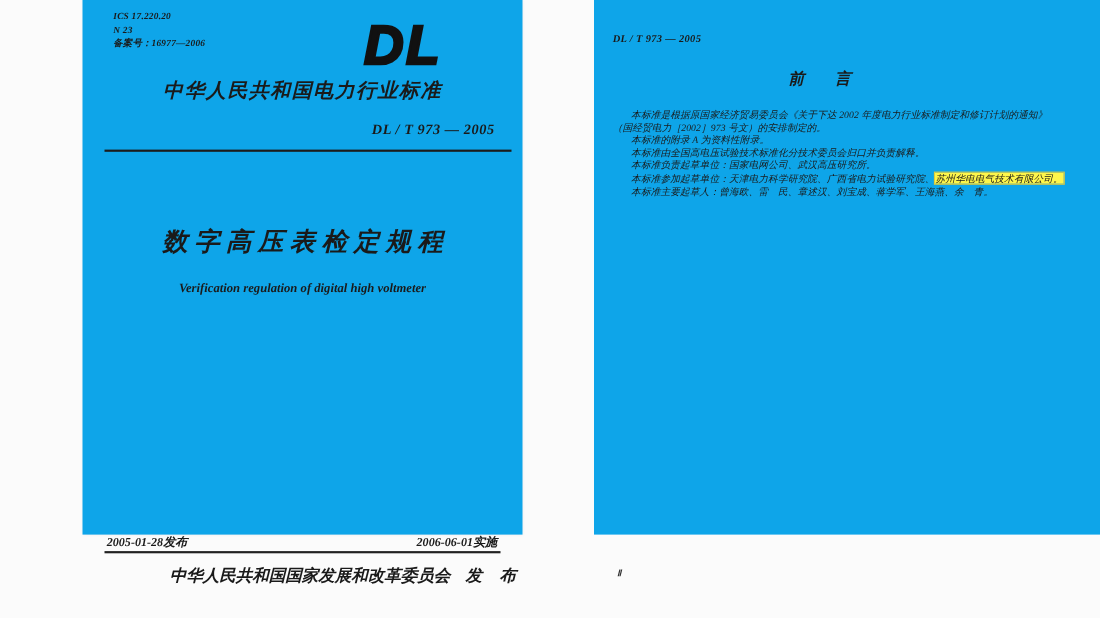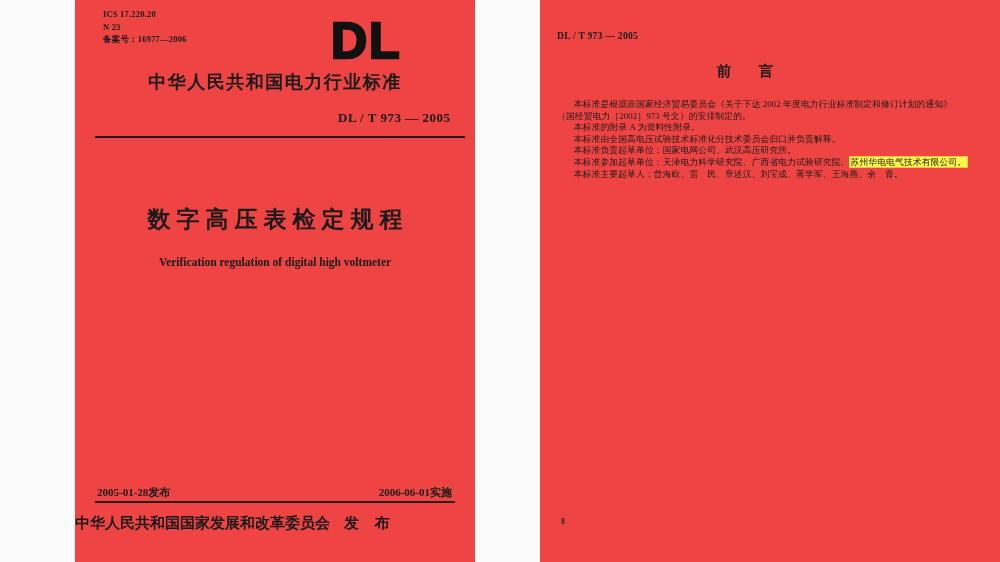--- a/index.html
+++ b/index.html
@@ -3,40 +3,40 @@
 <meta charset="utf-8">
 <style>
   * { margin:0; padding:0; box-sizing:border-box; }
   html,body { background:#fbfbfb; }
   .canvas {
     position:relative; width:1000px; height:562px;
     background:#fbfbfb; overflow:hidden;
     font-family:"Liberation Serif", serif;
     color:#1a1a1a;
   }
-  .page { position:absolute; top:0; height:562px; background:#ef4444; }
+  .page { position:absolute; top:0; height:486px; background:#0ea5e9;font-style:italic; }
   .page-left  { left:75px;  width:400px; box-shadow:0 0 3px rgba(0,0,0,0.05); }
   .page-right { left:540px; width:460px; }
 
   
   .ics-block { position:absolute; left:28px; top:8px; font-size:8.5px; font-weight:600; line-height:12.5px; letter-spacing:0.2px; }
   .dl-logo {
     position:absolute; left:256px; top:14px;
     font-family:"Liberation Sans", sans-serif;
     font-size:50px; font-weight:900; color:#111;
     -webkit-text-stroke:2.5px #111; letter-spacing:2px; line-height:54px;
   }
   .org-title { position:absolute; left:0; top:70px; width:400px; text-align:center; font-size:18px; font-weight:bold; letter-spacing:1.5px; white-space:nowrap; }
   .std-no-left { position:absolute; left:263px; top:110px; font-size:13px; font-weight:bold; letter-spacing:0.5px; }
   .cover-rule { position:absolute; left:20px; top:136px; width:370px; height:2px; background:#1c1c1c; }
   .title-zh { position:absolute; left:0; top:204px; width:400px; text-align:center; font-size:23px; font-weight:bold; letter-spacing:6px; text-indent:6px; white-space:nowrap; }
   .title-en { position:absolute; left:0; top:256px; width:400px; text-align:center; font-size:11.5px; font-weight:bold; }
   .date-row { position:absolute; left:22px; top:485px; width:355px; display:flex; justify-content:space-between; font-size:11px; font-weight:600; }
   .footer-rule { position:absolute; left:20px; top:501px; width:360px; height:1.5px; background:#222; }
-  .publisher-row { position:absolute; left:0; top:514px; width:400px; text-align:left; font-size:15px; font-weight:bold; white-space:nowrap; }
+  .publisher-row { position:absolute; left:0; top:514px; width:400px; text-align:right; font-size:15px; font-weight:bold; white-space:nowrap; }
   .publisher-row .pub-label { margin-left:14px; letter-spacing:6px; }
 
   
   .hdr-no { position:absolute; left:17px; top:31px; font-size:9.5px; font-weight:bold; letter-spacing:0.3px; }
   .foreword-title { position:absolute; left:0; top:62px; width:410px; text-align:center; font-size:14.5px; font-weight:bold; letter-spacing:12px; text-indent:12px; }
   .foreword-body { position:absolute; left:17px; top:99px; width:388px; font-size:8.8px; line-height:11.6px; letter-spacing:0.1px; }
   .fw-line { white-space:nowrap; }
   .fw-line.indent { text-indent:1.9em; }
   .hl {
     background:#fdf64b;

